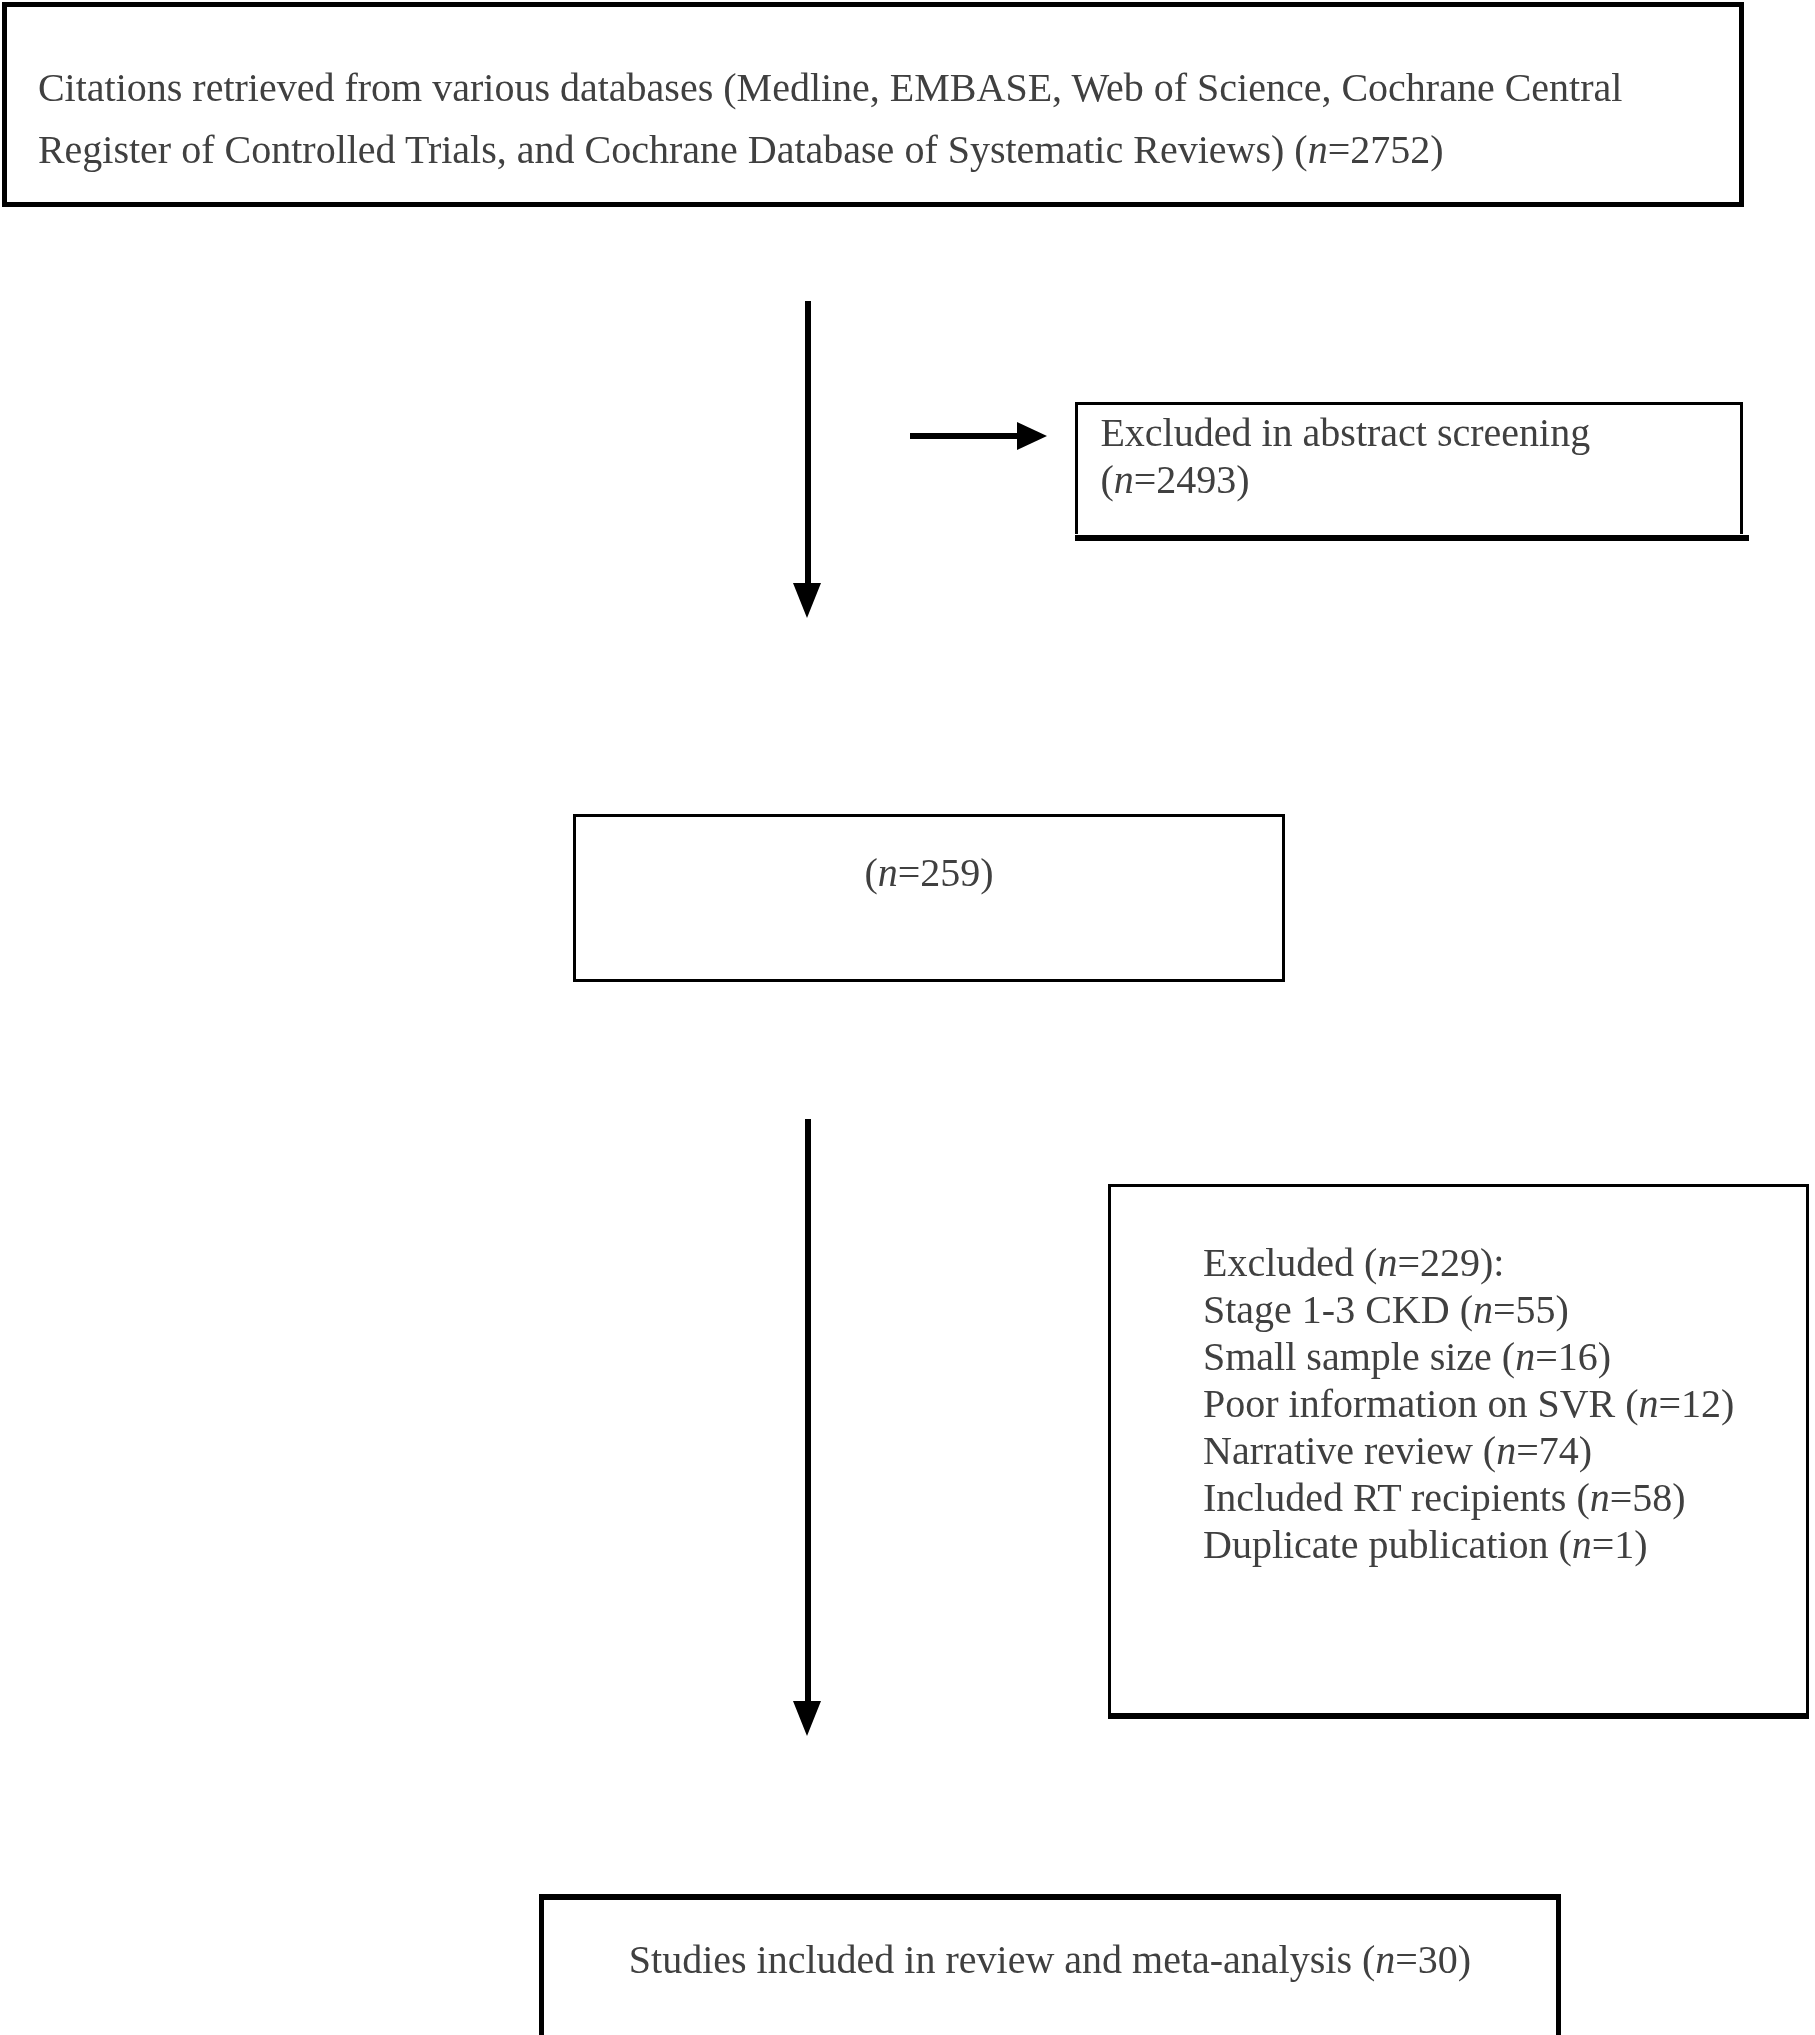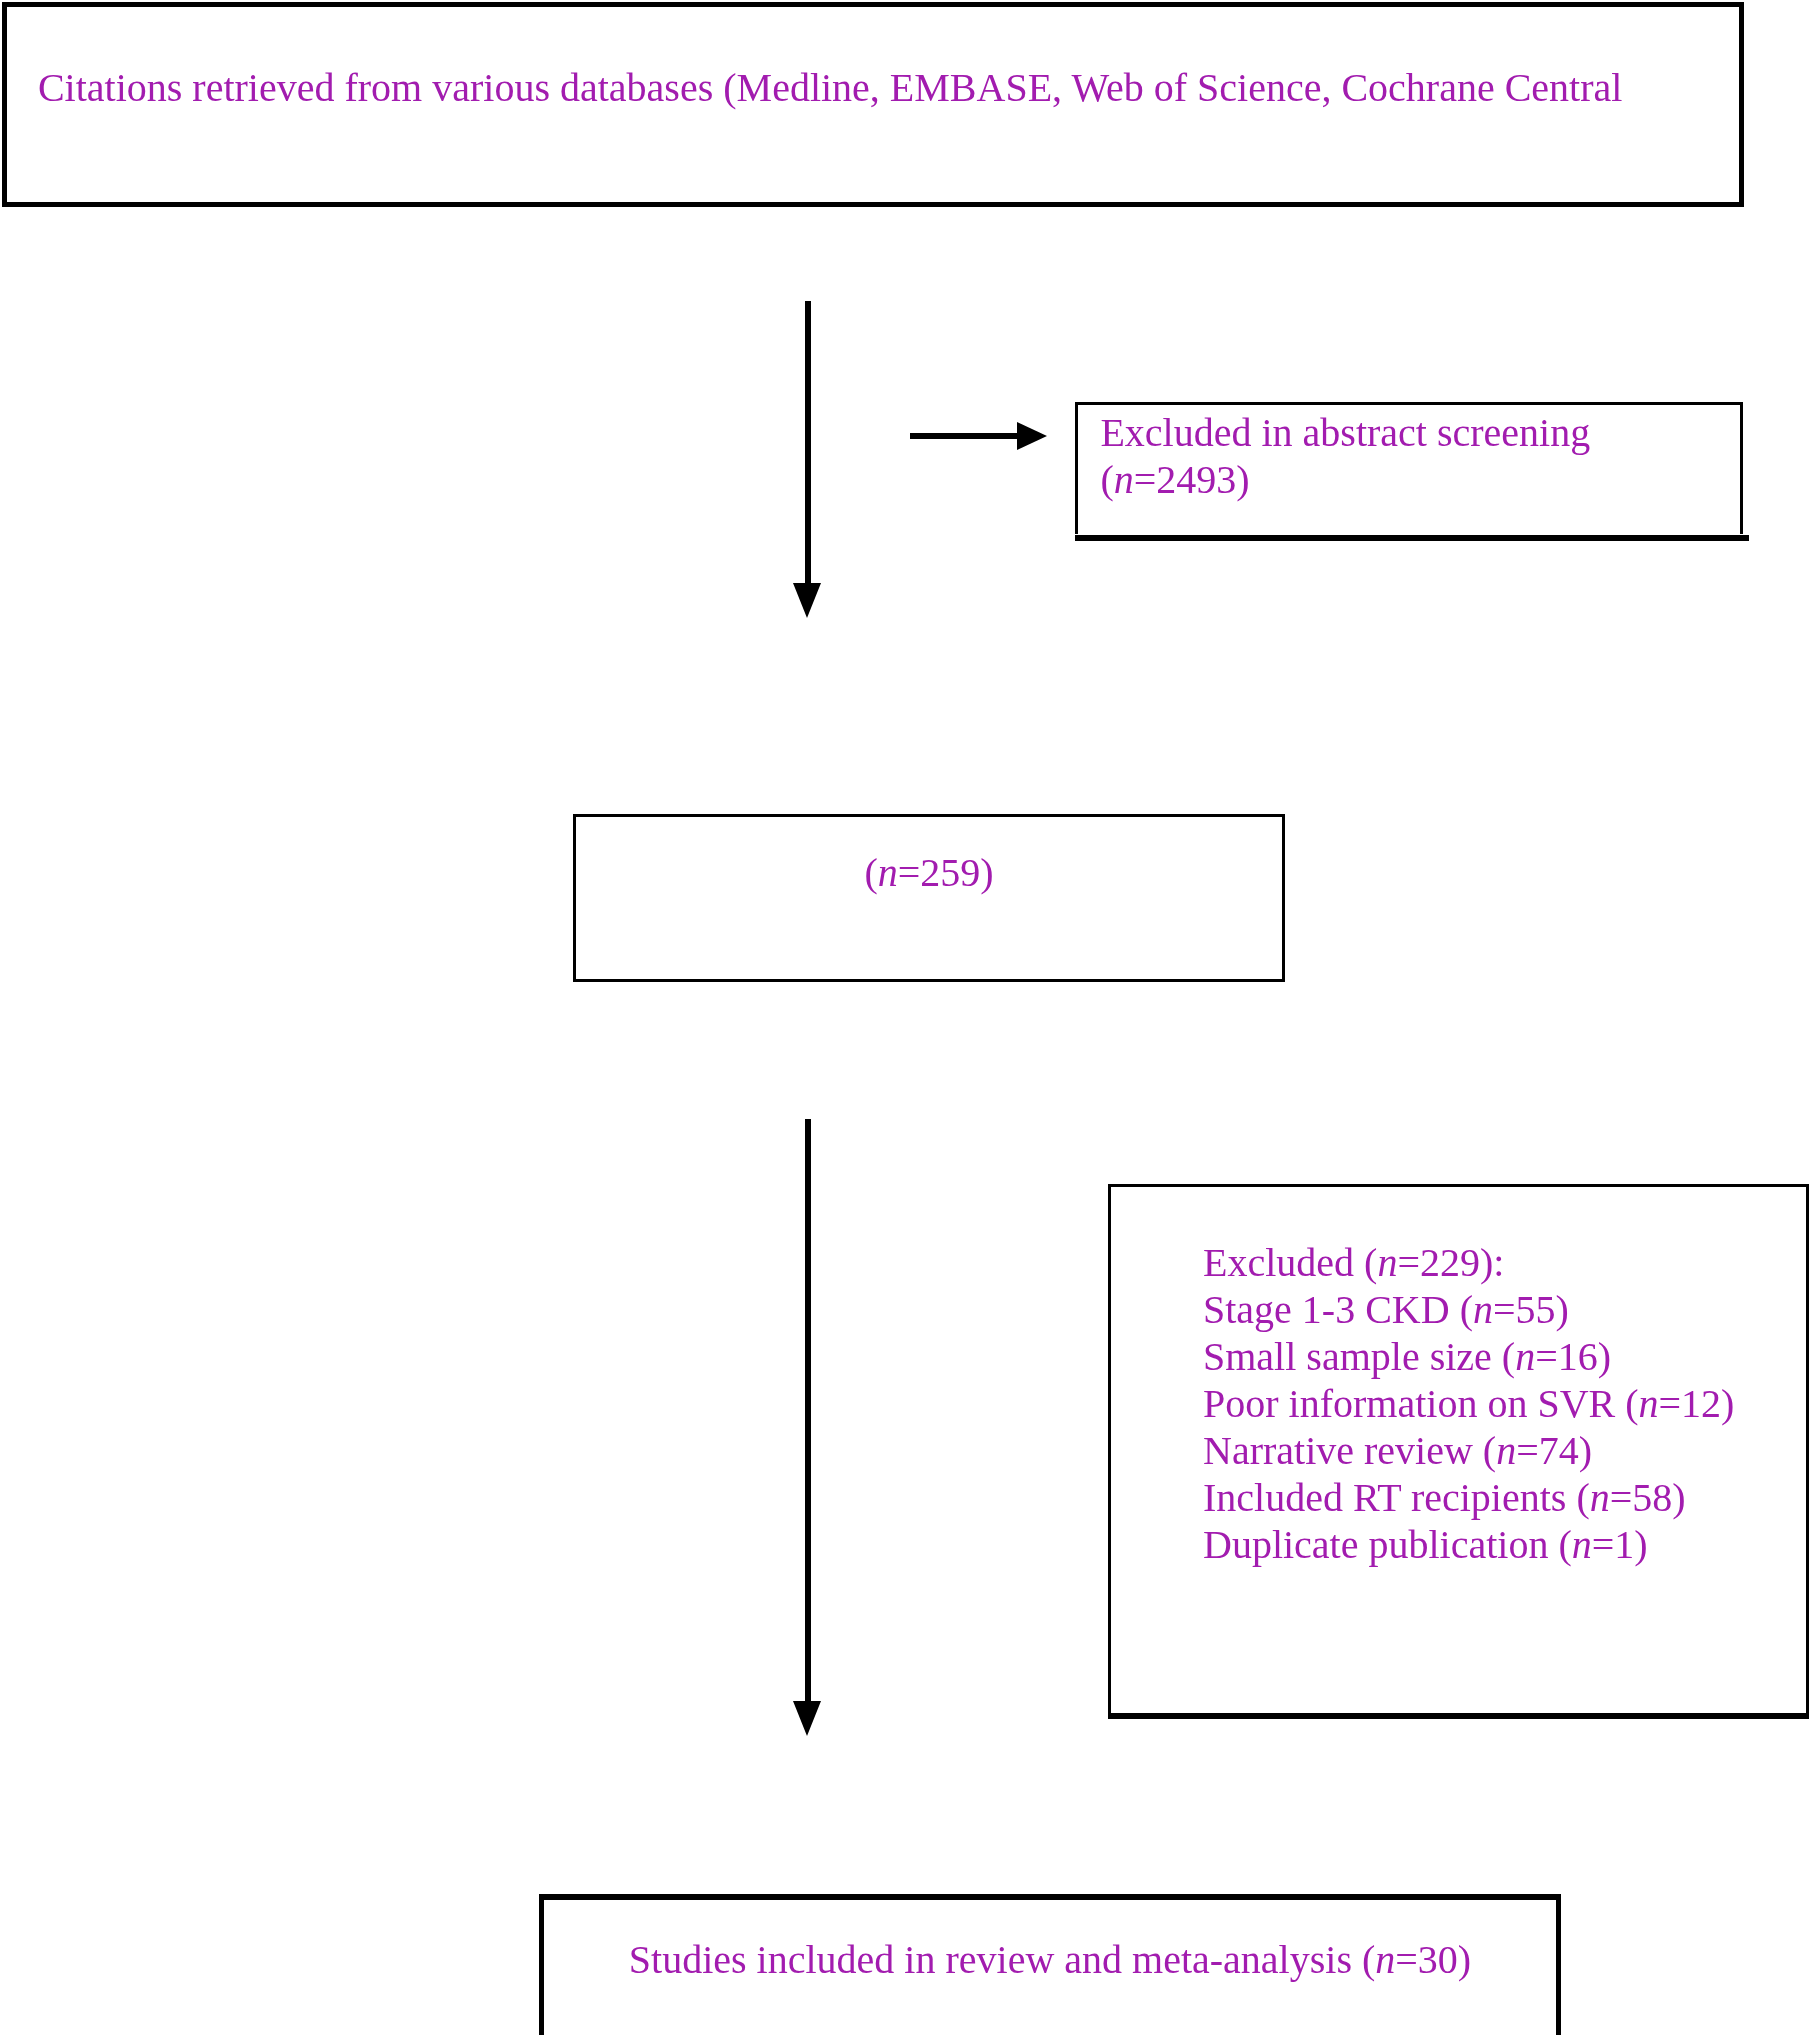--- a/index.html
+++ b/index.html
@@ -5,21 +5,21 @@
   html, body {
     margin: 0;
     padding: 0;
     background: #ffffff;
   }
   .canvas {
     position: relative;
     width: 1815px;
     height: 2035px;
     background: #ffffff;
-    color: #a21caf;
+    color: #404040;
     font-family: "Liberation Serif", "DejaVu Serif", serif;
     font-size: 40px;
     overflow: hidden;
   }
   .box {
     position: absolute;
     box-sizing: border-box;
     background: #ffffff;
     border: 3.7px solid #000000;
     line-height: 47px;
@@ -112,20 +112,21 @@
     text-align: center;
   }
 </style>
 </head>
 <body>
 
 <div class="canvas">
 
   <div class="box box-citations">
       <div class="tline">Citations retrieved from various databases (Medline, EMBASE, Web of Science, Cochrane Central</div>
+      <div class="tline">Register of Controlled Trials, and Cochrane Database of Systematic Reviews) (<i>n</i>=2752)</div>
     </div>
 
   <div class="arrow">
     <div class="shaft-v" style="left:805px; top:301px; height:283px;"></div>
     <div class="head-down" style="left:793px; top:583px;"></div>
   </div>
 
   <div class="arrow">
     <div class="shaft-h" style="left:910px; top:433px; width:107px;"></div>
     <div class="head-right" style="left:1017px; top:422px;"></div>

